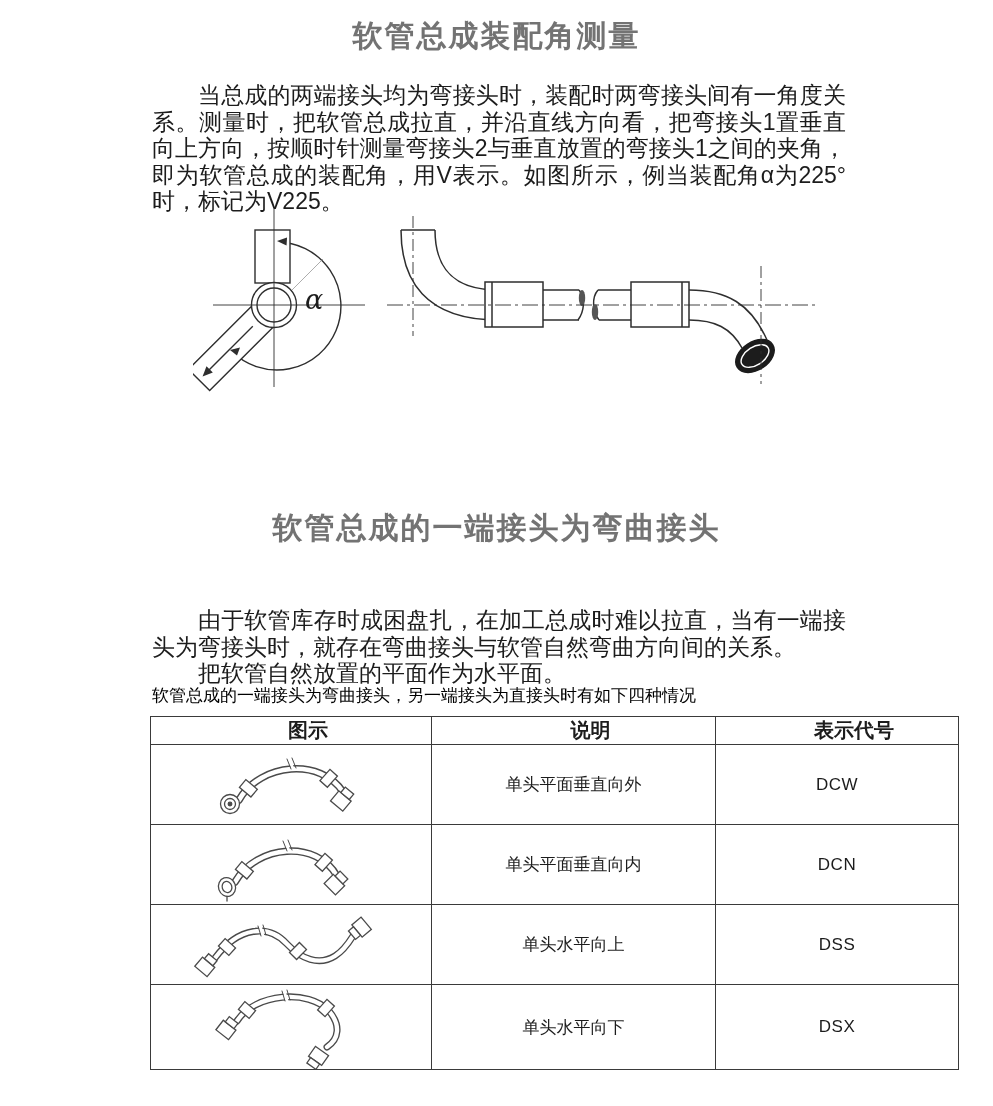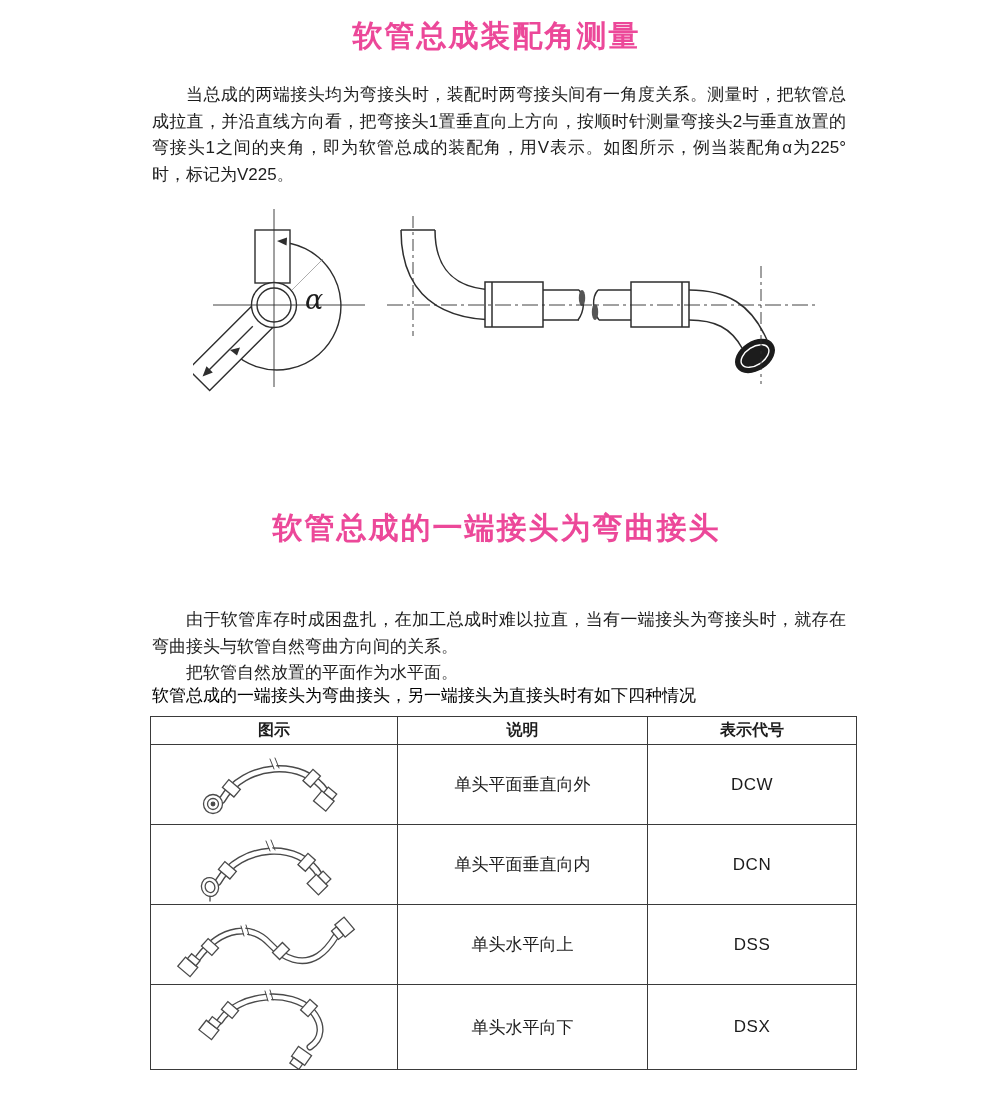--- a/index.html
+++ b/index.html
@@ -2,47 +2,47 @@
 <html><head>
 <meta charset="utf-8">
 <style>
   html,body{margin:0;padding:0;background:#fff;}
   .page{
     position:relative;width:993px;height:1106px;background:#ffffff;
     font-family:"Liberation Sans","DejaVu Sans",sans-serif;color:#1a1a1a;overflow:hidden;
   }
   .doc-title{
     position:absolute;left:0;width:100%;text-align:center;
-    font-size:30px;font-weight:bold;letter-spacing:2px;color:#ec4899;
+    font-size:30px;font-weight:bold;letter-spacing:2px;color:#737373;
   }
   .title-1{top:16px;}
   .title-2{top:508px;}
   .body-text{
     position:absolute;left:152px;width:694px;
-    font-size:17px;line-height:26.6px;color:#1c1c1c;text-align:justify;
+    font-size:23px;line-height:26.6px;color:#1c1c1c;text-align:justify;
   }
   .body-text p{margin:0;text-indent:2em;}
   .para-1{top:82px;}
   .para-2{top:583px;margin-top:24px;}
   .table-intro{
     position:absolute;left:152px;top:684px;width:760px;
     font-size:17px;color:#000000;
   }
   .diagram{position:absolute;}
   .diagram-end-view{left:193px;top:203px;}
   .diagram-side-view{left:383px;top:208px;}
   .spec-table{
     position:absolute;left:150px;top:716px;
     border-collapse:collapse;table-layout:fixed;
   }
   .spec-table td,.spec-table th{
     border:1.6px solid #3a3a3a;padding:0;text-align:center;vertical-align:middle;
     font-size:17px;color:#1c1c1c;background:#fff;
   }
-  .spec-table th{height:27px;font-size:16px;font-weight:bold;}
+  .spec-table th{height:27px;font-size:20px;font-weight:bold;padding-left:34px;}
   .spec-table td{height:79px;}
   .col-illu{width:246px;}
   .col-desc{width:249px;}
   .col-code{width:208px;}
   .code-cell{font-size:18.5px;letter-spacing:.5px;margin-top:46px;}
   .illu-cell svg{display:block;margin:0 auto;}
   .alpha{font-family:"DejaVu Serif",serif;font-style:italic;font-size:27px;fill:#1c1c1c;}
 </style>
 </head>
 <body>

